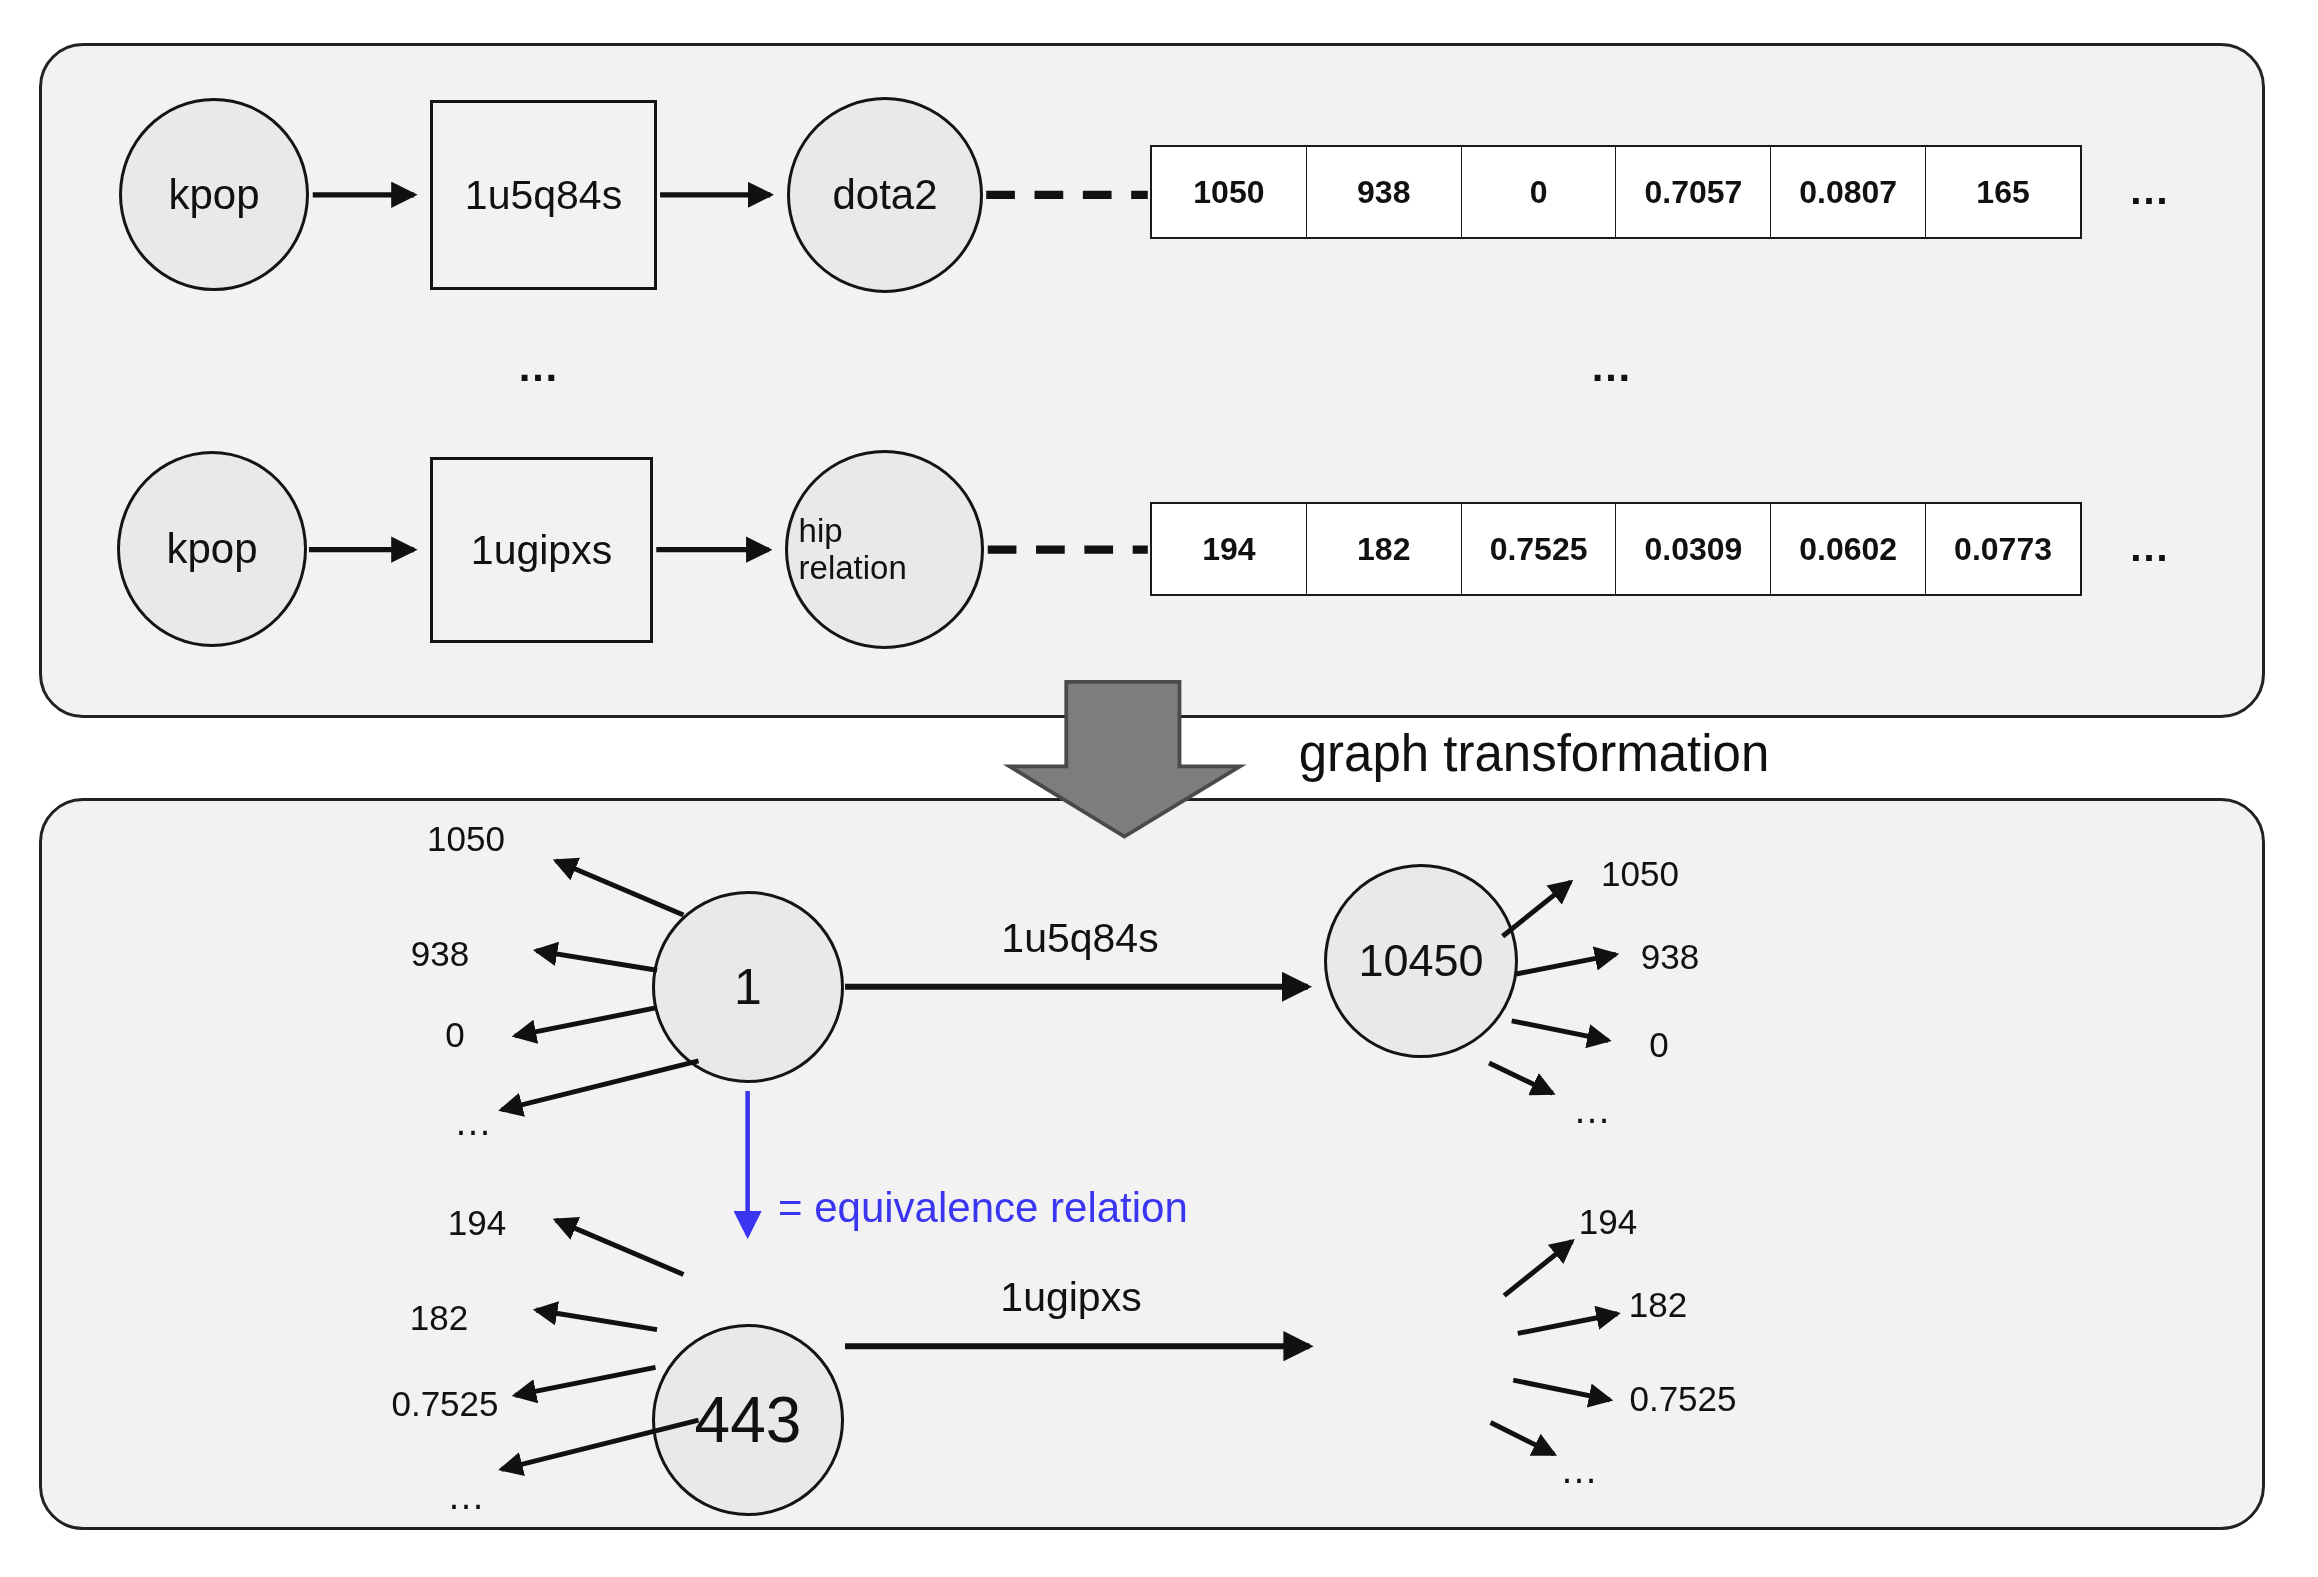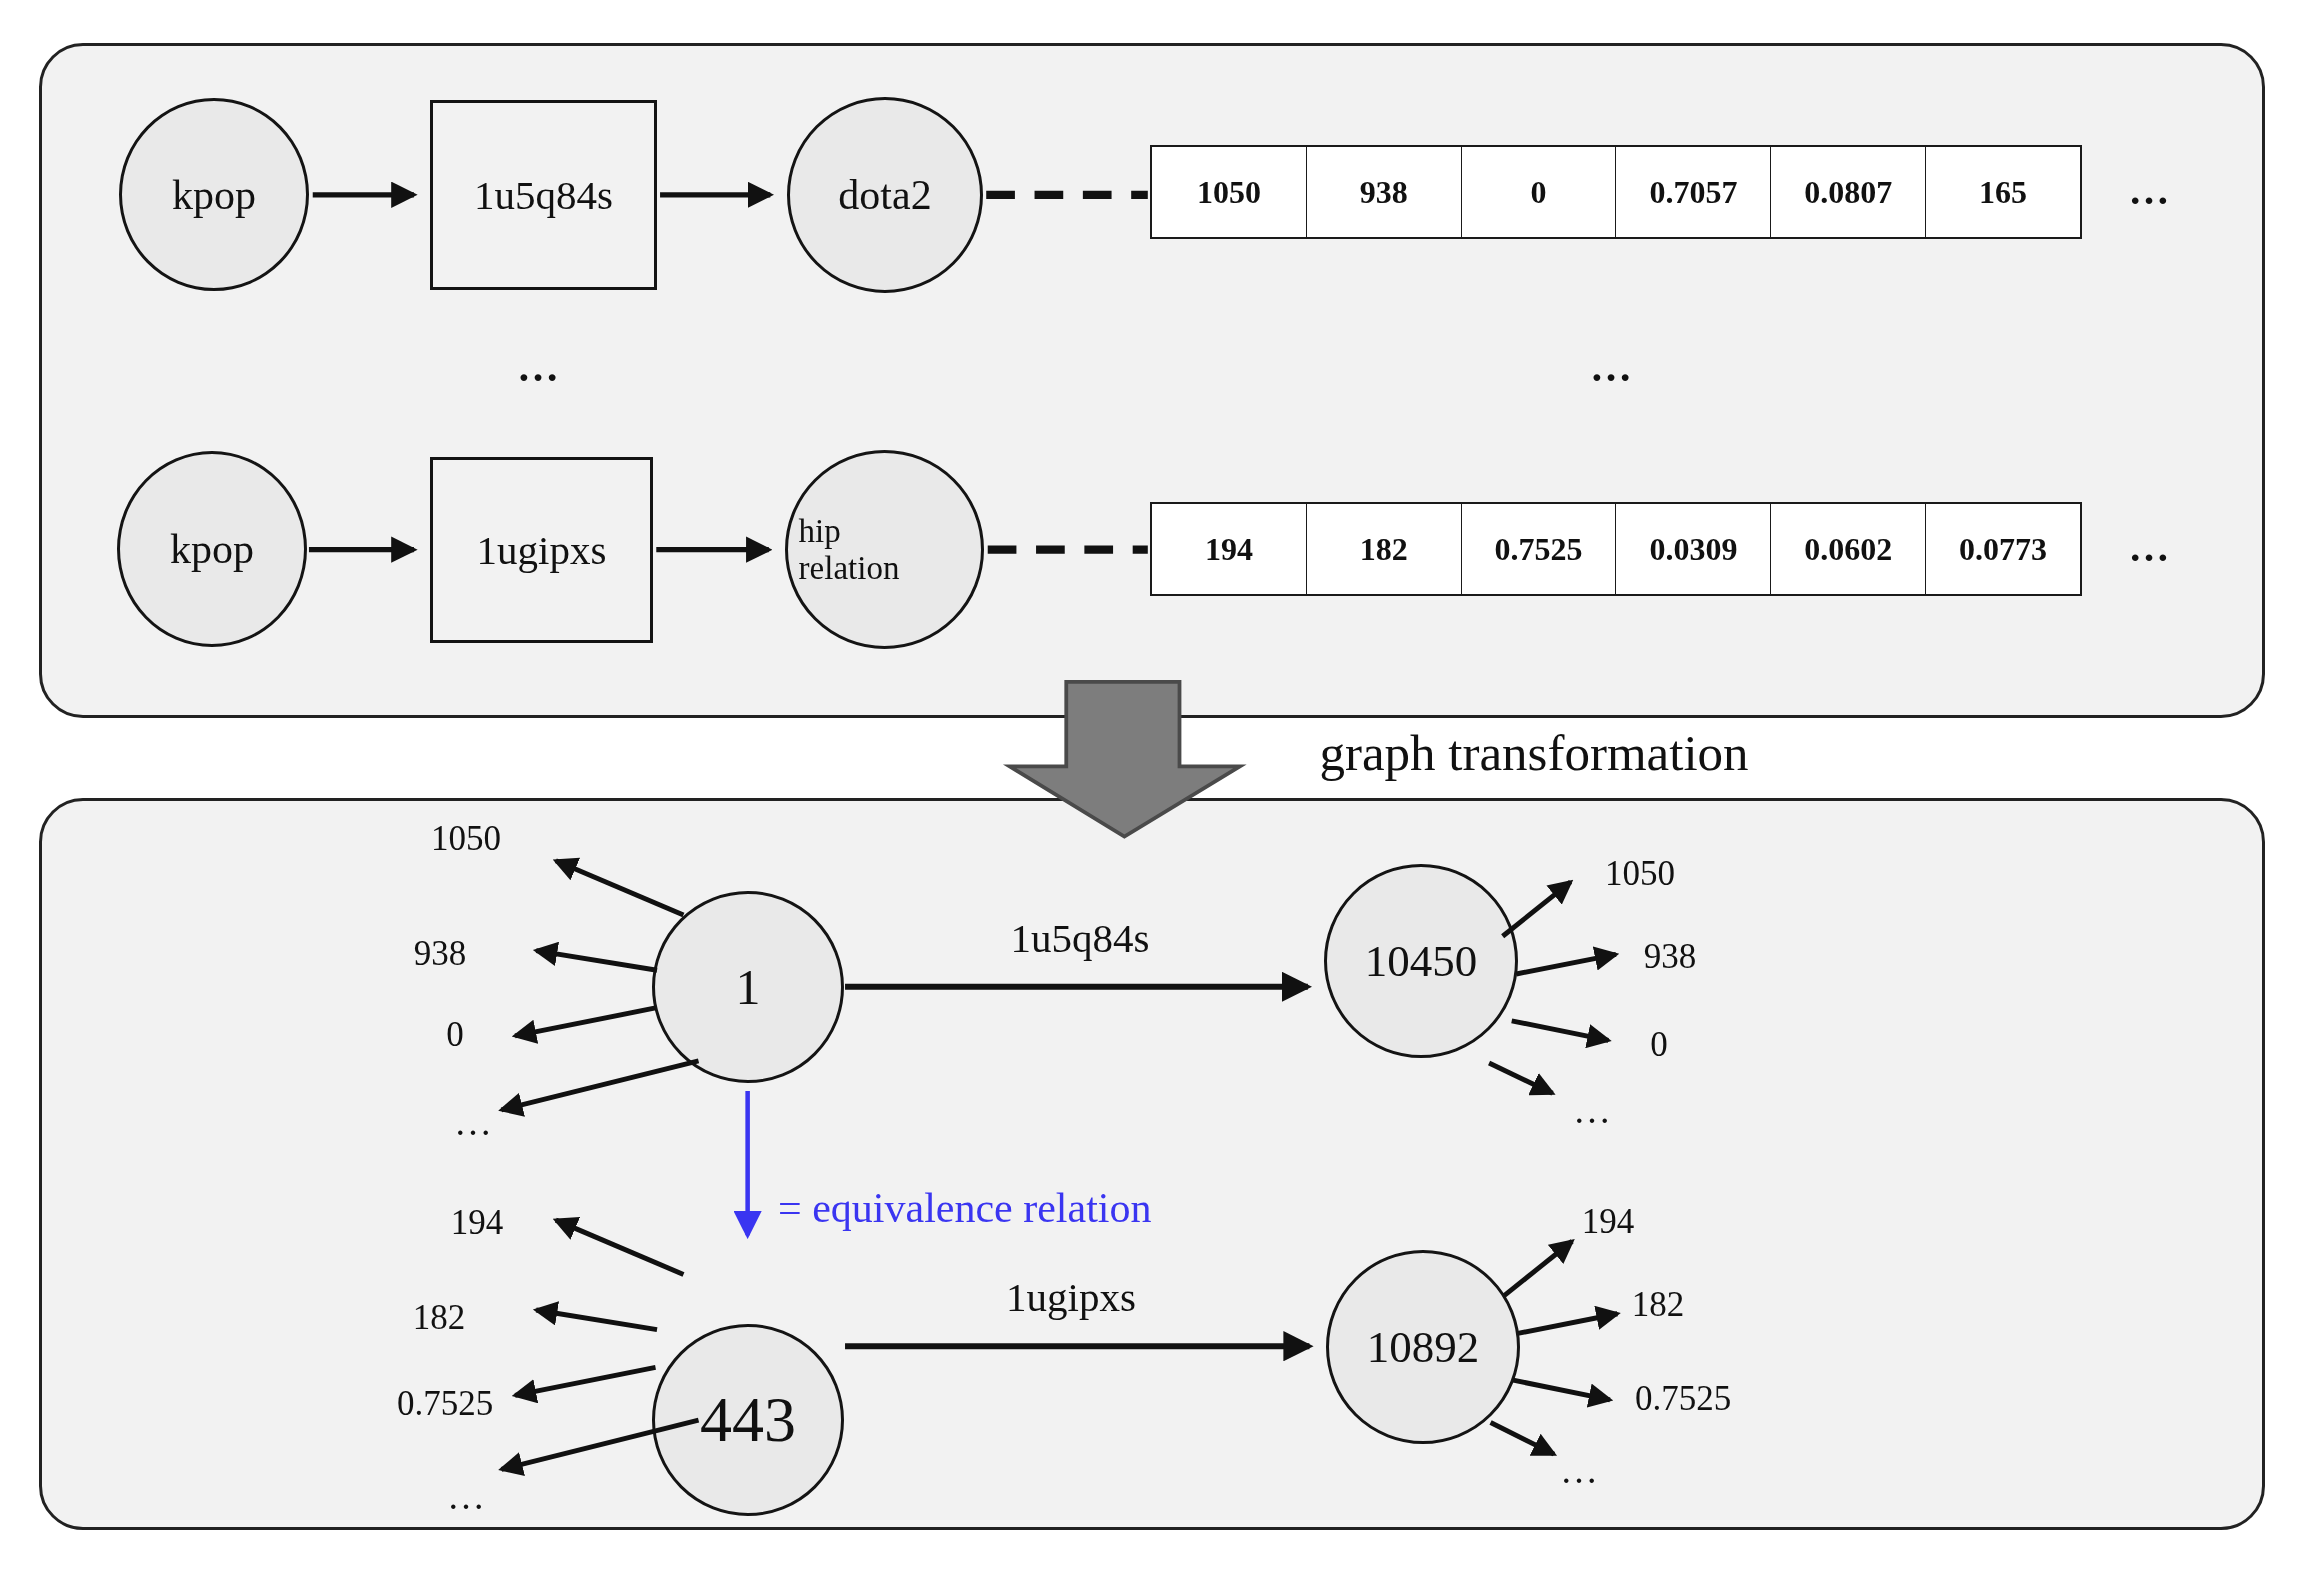--- a/index.html
+++ b/index.html
@@ -1,17 +1,17 @@
 <!DOCTYPE html>
 <html style="font-size:12px"><head>
 <meta charset="utf-8">
 <style>
   html,body{margin:0;padding:0;background:#ffffff;}
   .stage{position:relative;width:2319px;height:1578px;background:#ffffff;
-         font-family:Liberation Serif, serif;color:#111;overflow:hidden;}
+         font-family:Liberation Sans, sans-serif;color:#111;overflow:hidden;}
   .panel{position:absolute;background:#f2f2f2;border:3px solid #222;border-radius:44px;}
   .node{position:absolute;display:flex;align-items:center;justify-content:center;
         background:#e9e9e9;border:3.8px solid #141414;box-sizing:border-box;}
   .ell{border-radius:50%;}
   .rect{background:#f2f2f2;border-width:3px;}
   .lbl{position:absolute;transform:translate(-50%,-50%);white-space:nowrap;}
   .bold{font-weight:700;}
   .ftable{position:absolute;display:flex;background:#ffffff;border:2.3px solid #1a1a1a;box-sizing:border-box;}
   .fcell{flex:1 1 0;display:flex;align-items:center;justify-content:center;
          border-left:1.5px solid #1a1a1a;font-weight:700;font-size:32px;background:#ffffff;}
@@ -79,23 +79,20 @@
 
   <div class="node ell" style="left:652px;top:891px;width:192px;height:192px;font-size:50px;">
     <span>1</span>
   </div>
   <div class="node ell" style="left:1324px;top:864px;width:194px;height:194px;font-size:45px;">
     <span>10450</span>
   </div>
   <div class="node ell" style="left:652px;top:1324px;width:192px;height:192px;font-size:64px;">
     <span>443</span>
   </div>
-  <div class="node ell" style="left:1326px;top:1250px;width:194px;height:194px;font-size:45px;">
-    <span>10892</span>
-  </div>
 
   <div class="lbl" style="left:1080px;top:938px;font-size:41px;">1u5q84s</div>
   <div class="lbl" style="left:1071px;top:1297px;font-size:41px;">1ugipxs</div>
 
   <div class="blue" style="position:absolute;left:778px;top:1178px;transform:translateY(-50%);font-size:42px;white-space:nowrap;margin-top:30px;">= equivalence relation</div>
 
   <div class="lbl" style="left:466px;top:839px;font-size:35px;">1050</div>
   <div class="lbl" style="left:440px;top:954px;font-size:35px;">938</div>
   <div class="lbl" style="left:455px;top:1035px;font-size:35px;">0</div>
   <div class="lbl" style="left:473px;top:1122px;font-size:38px;">…</div>

